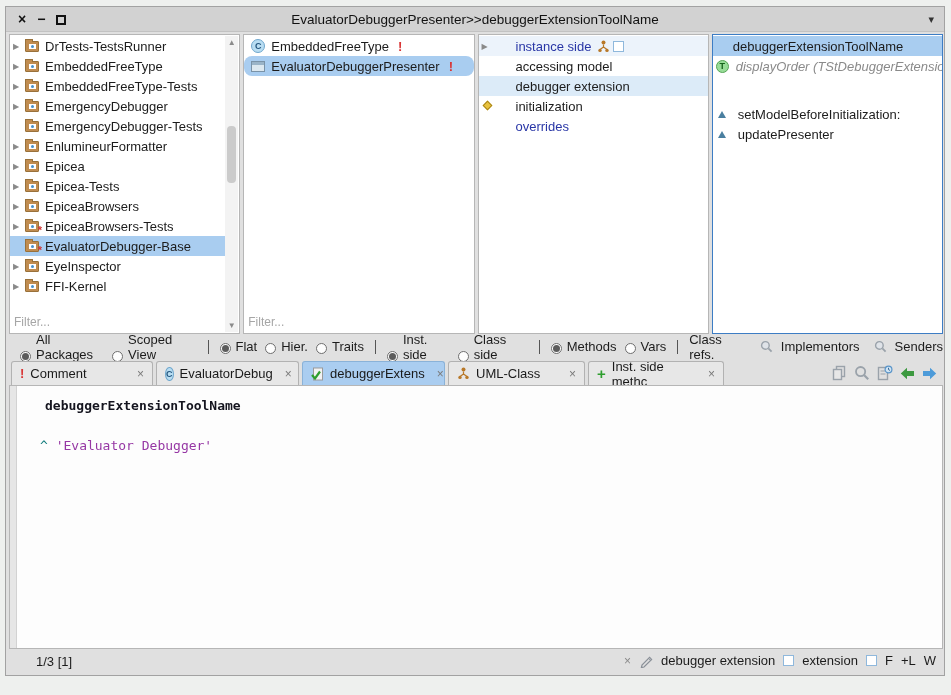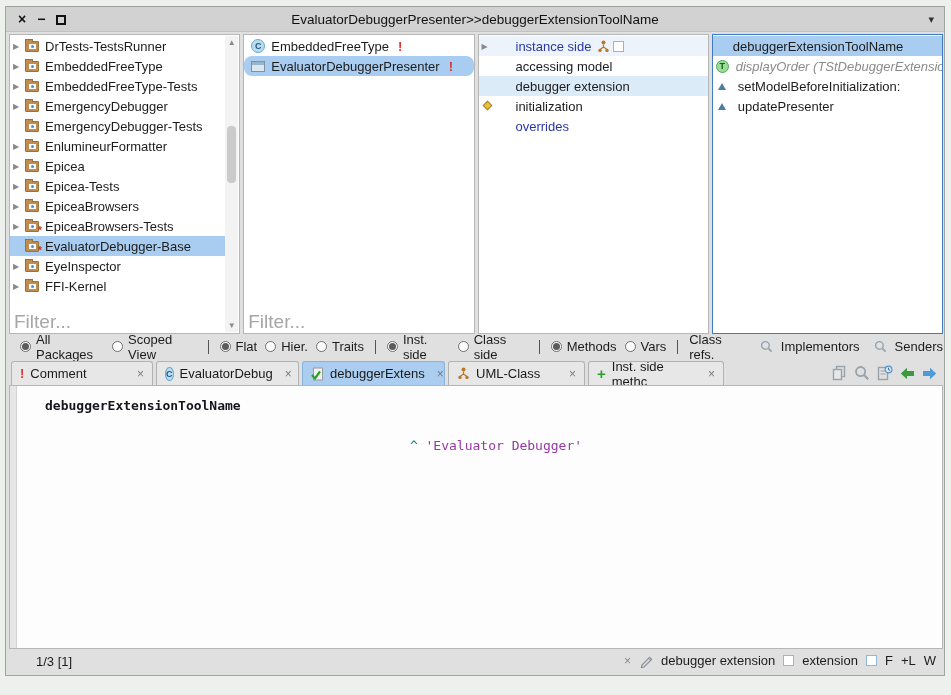--- a/index.html
+++ b/index.html
@@ -21,21 +21,21 @@
   .rows { position:absolute; left:0; right:0; top:1px; bottom:23px; overflow:hidden; }
   .pane.nofilter .rows { bottom:1px; }
   .row { height:20px; display:flex; align-items:center; font-size:13px; color:#1c1c1c; white-space:nowrap; }
   .hl       { background:#a9cdf0; }
   .hl-pale  { background:#dcebf8; }
   .hl-faint { background:#ecf3fb; }
   .arrow { width:15px; padding-left:3px; font-size:8px; color:#8a8a8a; flex:none; }
   .iconslot { width:20px; flex:none; display:flex; align-items:center; }
   .blue-label { color:#2936a6; }
   .filterbox { position:absolute; left:4px; right:16px; bottom:2px; height:19px; }
-  .filterbox input { width:100%; height:100%; border:none; outline:none; background:transparent; font-size:19px; color:#4d7c0f; font-family:inherit; }
+  .filterbox input { width:100%; height:100%; border:none; outline:none; background:transparent; font-size:12px; color:#4d7c0f; font-family:inherit; }
   .filterbox input::placeholder { color:#a6a6a6; }
 
   
   .folder { width:14px; height:11px; background:#c08c50; border:1px solid #99713a; border-radius:1px; position:relative; display:inline-block; }
   .folder::before { content:""; position:absolute; left:-1px; top:-3px; width:6px; height:2px; background:#c08c50; border:1px solid #99713a; border-bottom:none; }
   .folder::after { content:""; position:absolute; left:3px; top:2px; width:7px; height:5px; background:#fff; }
   .folder .dot { position:absolute; left:5px; top:3px; width:3px; height:3px; background:#4a90c8; border-radius:50%; z-index:2; }
   .dstar { position:absolute; right:-4px; bottom:-5px; color:#d23030; font-weight:bold; font-size:11px; z-index:3; }
 
   
@@ -58,42 +58,42 @@
   .sb { position:absolute; right:1px; top:1px; bottom:1px; width:13px; background:#f3f3f3; font-size:8px; color:#8b8b8b; text-align:center; }
   .sb .sb-up { position:absolute; top:2px; left:0; right:0; }
   .sb .sb-dn { position:absolute; bottom:2px; left:0; right:0; }
   .sb .thumb { position:absolute; left:2px; width:9px; top:90px; height:57px; background:#cbcbcb; border-radius:4px; }
 
   
   .radiobar { position:absolute; left:3px; top:327px; width:934px; height:25px; display:flex; align-items:center; padding-left:11px; gap:8px; font-size:13px; color:#1c1c1c; }
   .radio { width:11px; height:11px; border:1px solid #6e6e6e; border-radius:50%; background:#fdfdfd; flex:none; position:relative; }
   .radio.on { background:#fdfdfd; }
   .radio.on::after { content:""; position:absolute; left:1px; top:1px; width:7px; height:7px; border-radius:50%; background:#5c5c5c; }
-  .ritem { display:flex; align-items:center; gap:5px; cursor:default; }
+  .ritem { display:flex; align-items:flex-end; gap:5px; cursor:default; }
   .vsep { width:1px; height:14px; background:#555; margin:0 3px; }
   .tlink { cursor:default; }
   .mag { display:inline-block; margin-left:6px; }
 
   
   .tabbar { position:absolute; left:3px; top:352px; width:934px; height:26px; display:flex; align-items:flex-end; padding-left:2px; gap:3px; }
   .tab { height:24px; display:flex; align-items:center; gap:6px; padding:0 8px; font-size:13px; color:#1a1a1a; background:#e7e7e7; border:1px solid #b2b2b2; border-bottom:none; border-radius:3px 3px 0 0; }
   .tab.sel { background:#aacdf0; border-color:#8ab2d8; }
   .tab .x { color:#7a7a7a; font-size:12px; margin-left:6px; }
   .tab1 { width:142px; } .tab2 { width:143px; } .tab3 { width:143px; } .tab4 { width:137px; } .tab5 { width:136px; }
   .tab .bang { margin-left:0; }
   .plus { color:#2e9e2e; font-weight:bold; font-size:15px; }
   .tab-actions { position:absolute; right:6px; bottom:4px; display:flex; align-items:center; gap:7px; }
 
   
   .editor { position:absolute; left:3px; top:378px; width:934px; height:264px; background:#fdfdfd; border:1px solid #b6b6b6; }
   .gutter { position:absolute; left:0; top:0; bottom:0; width:7px; background:#e6e6e6; border-right:1px solid #d2d2d2; }
   .code { position:absolute; left:8px; top:10px; right:4px; font-family:"DejaVu Sans Mono","Liberation Mono",monospace; font-size:13px; line-height:20px; color:#1a1a1a; }
   .codeline { padding-left:27px; white-space:pre; }
   .sel-line { font-weight:bold; color:#15151f; }
-  .ret-line { padding-left:36px;text-align:center; }
+  .ret-line { padding-left:22px; }
   .caret-k { color:#0e7a7a; }
   .str-k { color:#9637a4; }
 
   
   .statusbar { position:absolute; left:16px; top:642px; width:100%; height:27px; font-size:13px; color:#1c1c1c; }
   .pos { position:absolute; left:14px; top:5px; }
   .status-right { position:absolute; right:24px; top:4px; display:flex; align-items:center; gap:8px; }
   .sx { color:#8a8a8a; font-size:12px; }
   svg { display:block; }
 </style>
@@ -307,21 +307,21 @@
       <div class="rows">
         <div class="row hl" style="padding-left:20px;">
             <span>debuggerExtensionToolName</span>
           </div>
         <div class="row" style="padding-left:3px;">
             <span class="iconslot">
               <span class="ticon">T</span>
             </span>
             <span class="gray-it">displayOrder (TStDebuggerExtension)</span>
           </div>
-        <div class="row" style="padding-left:5px;">
+        <div class="row" style="padding-left:5px;margin-top:28px;">
             <span class="iconslot">
               <span class="up-tri"></span>
             </span>
             <span>setModelBeforeInitialization:</span>
           </div>
         <div class="row" style="padding-left:5px;">
             <span class="iconslot">
               <span class="up-tri"></span>
             </span>
             <span>updatePresenter</span>

